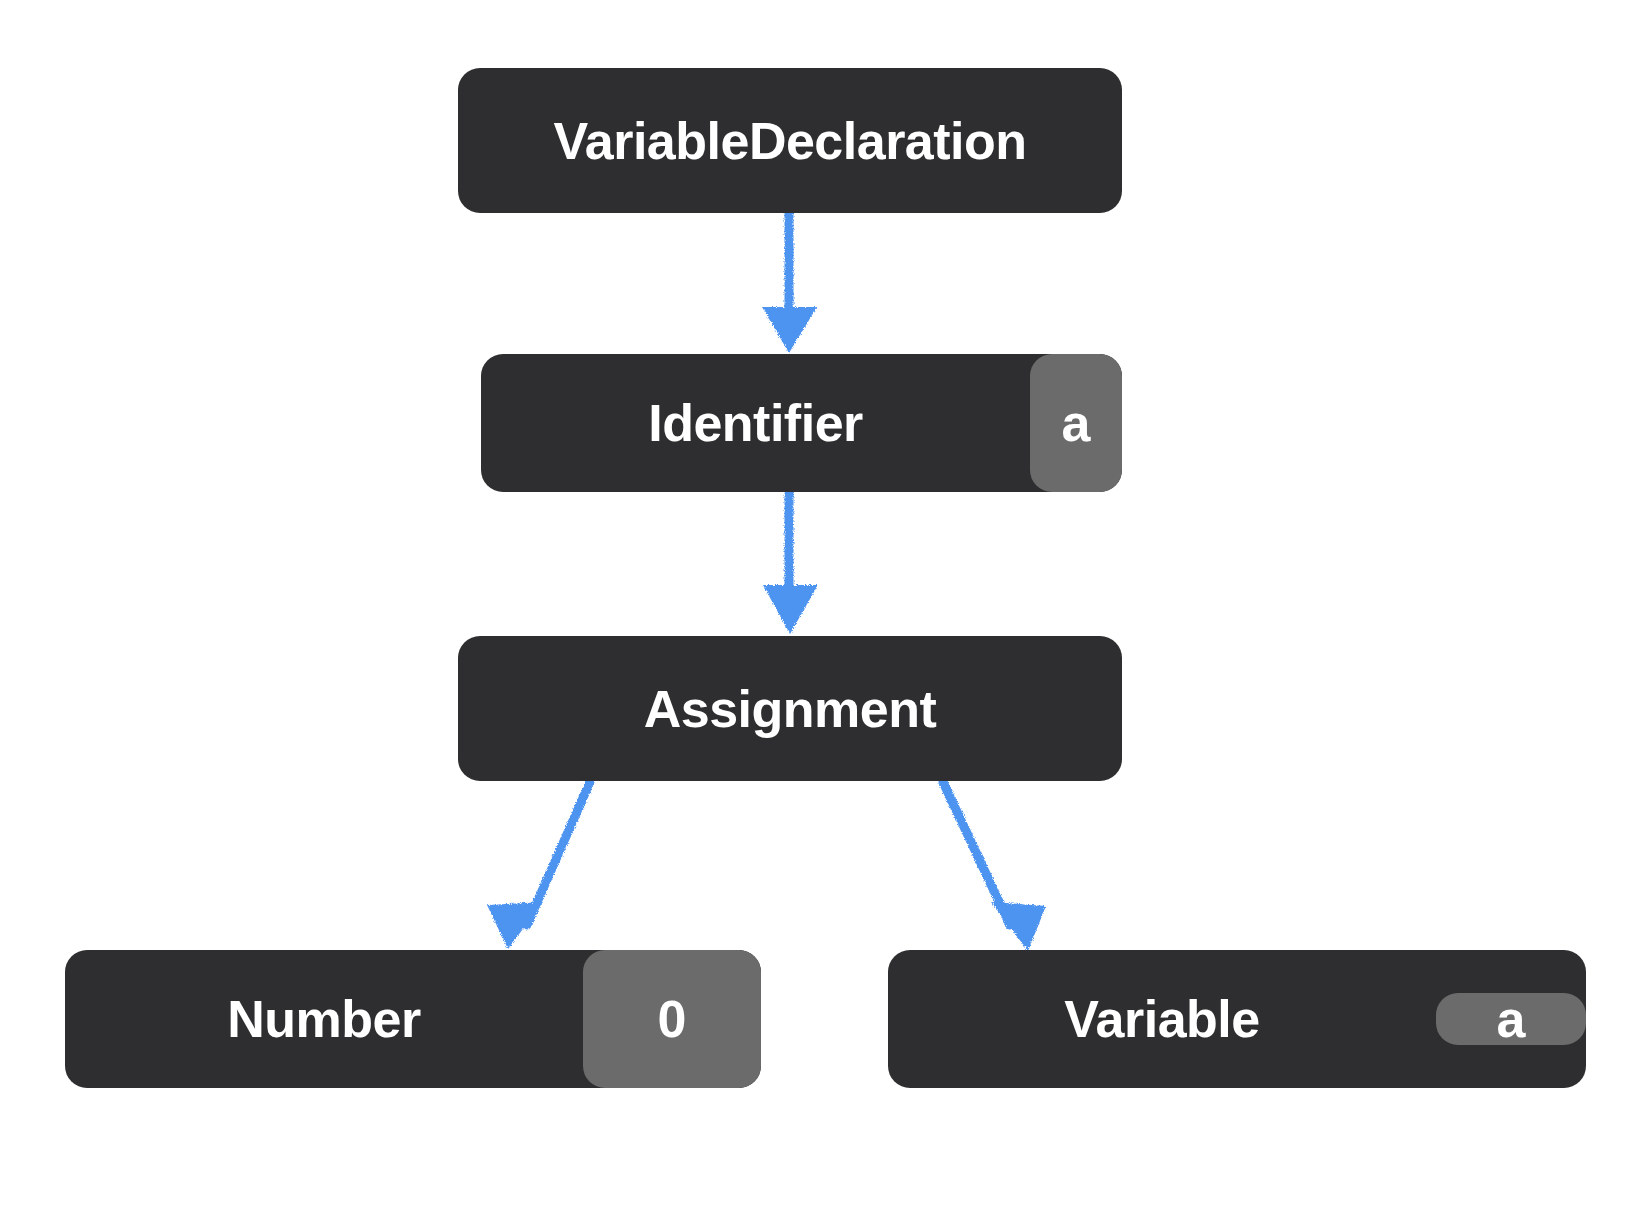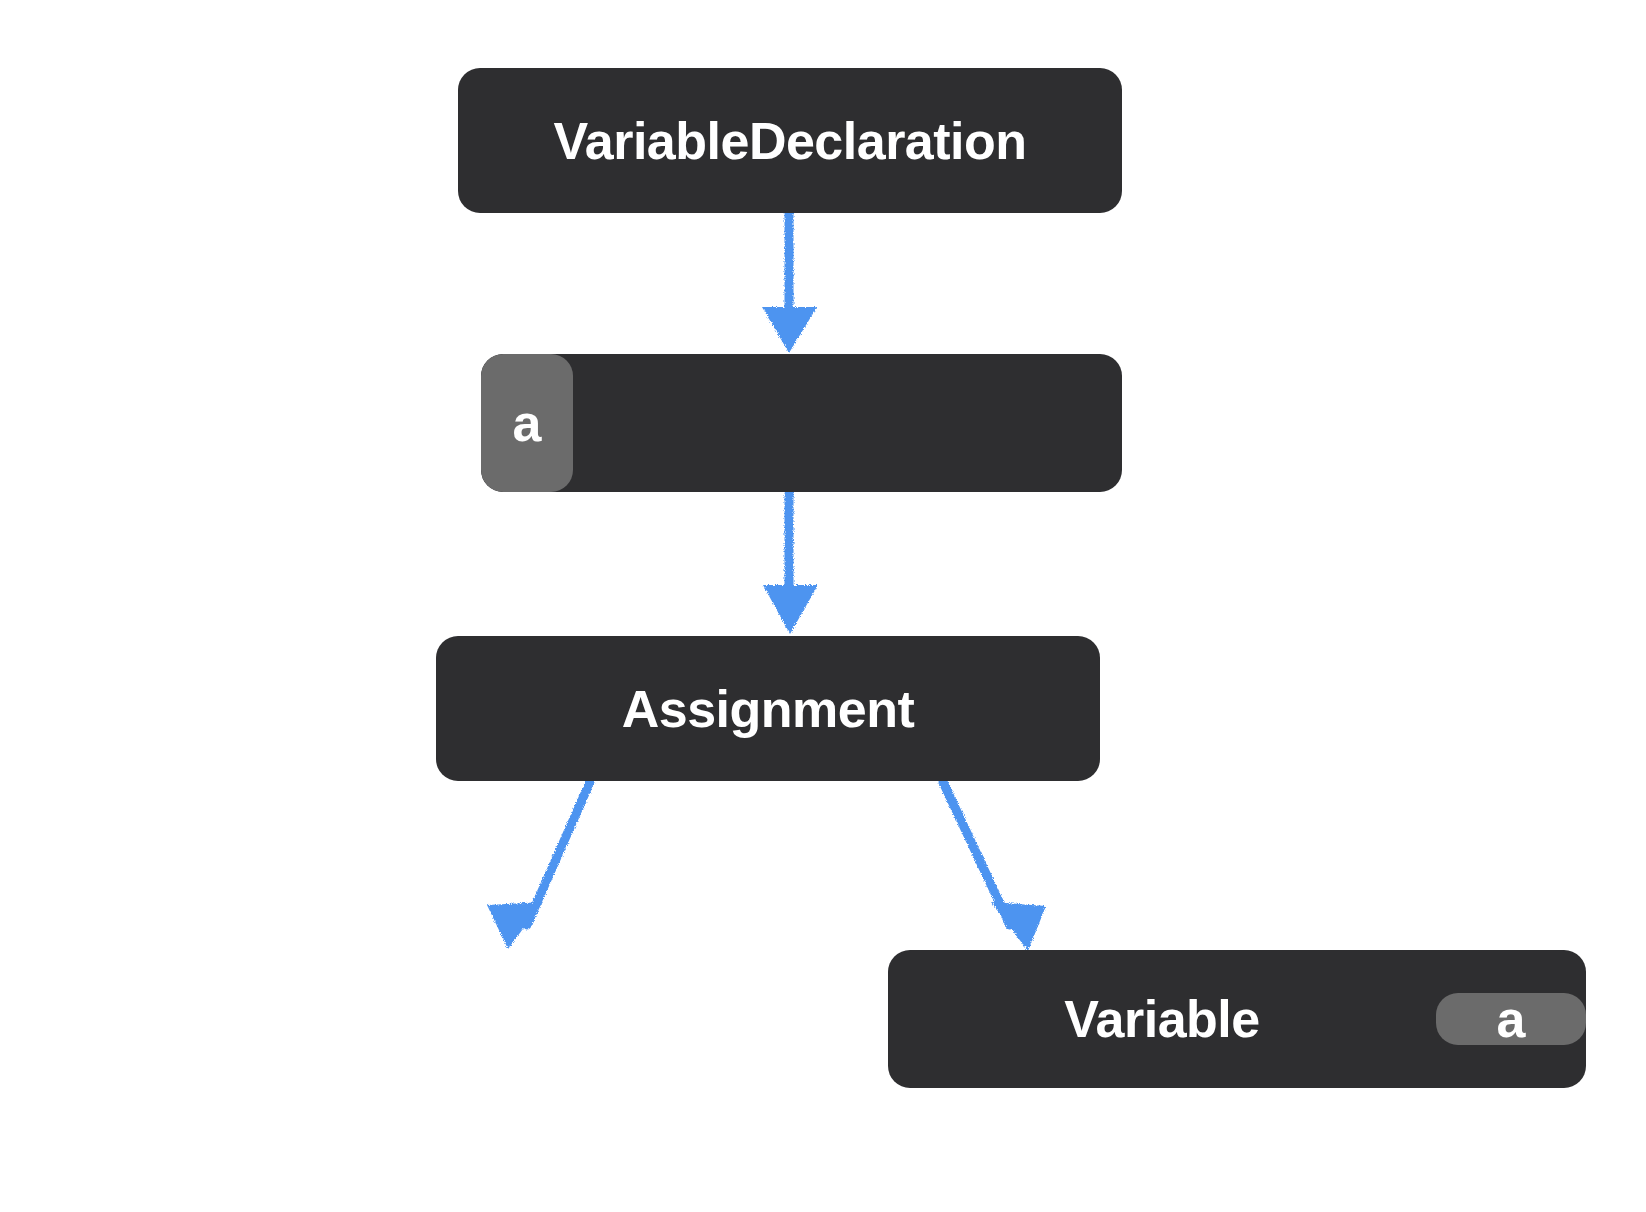--- a/index.html
+++ b/index.html
@@ -64,21 +64,21 @@
   }
   
   #node-variabledeclaration {
     left: 458px; top: 68px; width: 664px; height: 145px;
   }
   #node-identifier {
     left: 481px; top: 354px; width: 641px; height: 138px;
   }
   #node-identifier .node-badge { width: 92px; }
   #node-assignment {
-    left: 436px; top: 636px; width: 664px; height: 145px;
+    left: 458px; top: 636px; width: 664px; height: 145px;
   }
   #node-number {
     left: 65px; top: 950px; width: 696px; height: 138px;
   }
   #node-number .node-badge { width: 178px; }
   #node-variable {
     left: 888px; top: 950px; width: 698px; height: 138px; align-items: center;
   }
   #node-variable .node-badge { width: 150px; }
 </style>
@@ -114,26 +114,31 @@
       <path d="M 943 782 L 1010 925" stroke="#4d94f0" stroke-width="9" stroke-linecap="round" fill="none"></path>
       <path d="M 991 902 L 1046 906 L 1028 951 Z" fill="#4d94f0"></path>
     </g>
   </svg>
 
   <div class="node" id="node-variabledeclaration">
     <div class="node-label">VariableDeclaration</div>
   </div>
 
   <div class="node" id="node-identifier">
+    <div class="node-label">Identifier</div>
     <div class="node-badge">a</div>
   </div>
 
   <div class="node" id="node-assignment">
     <div class="node-label">Assignment</div>
   </div>
 
+  <div class="node" id="node-number">
+    <div class="node-label">Number</div>
+    <div class="node-badge">0</div>
+  </div>
 
   <div class="node" id="node-variable">
     <div class="node-label">Variable</div>
     <div class="node-badge">a</div>
   </div>
 
 </div>
 
 </body></html>

